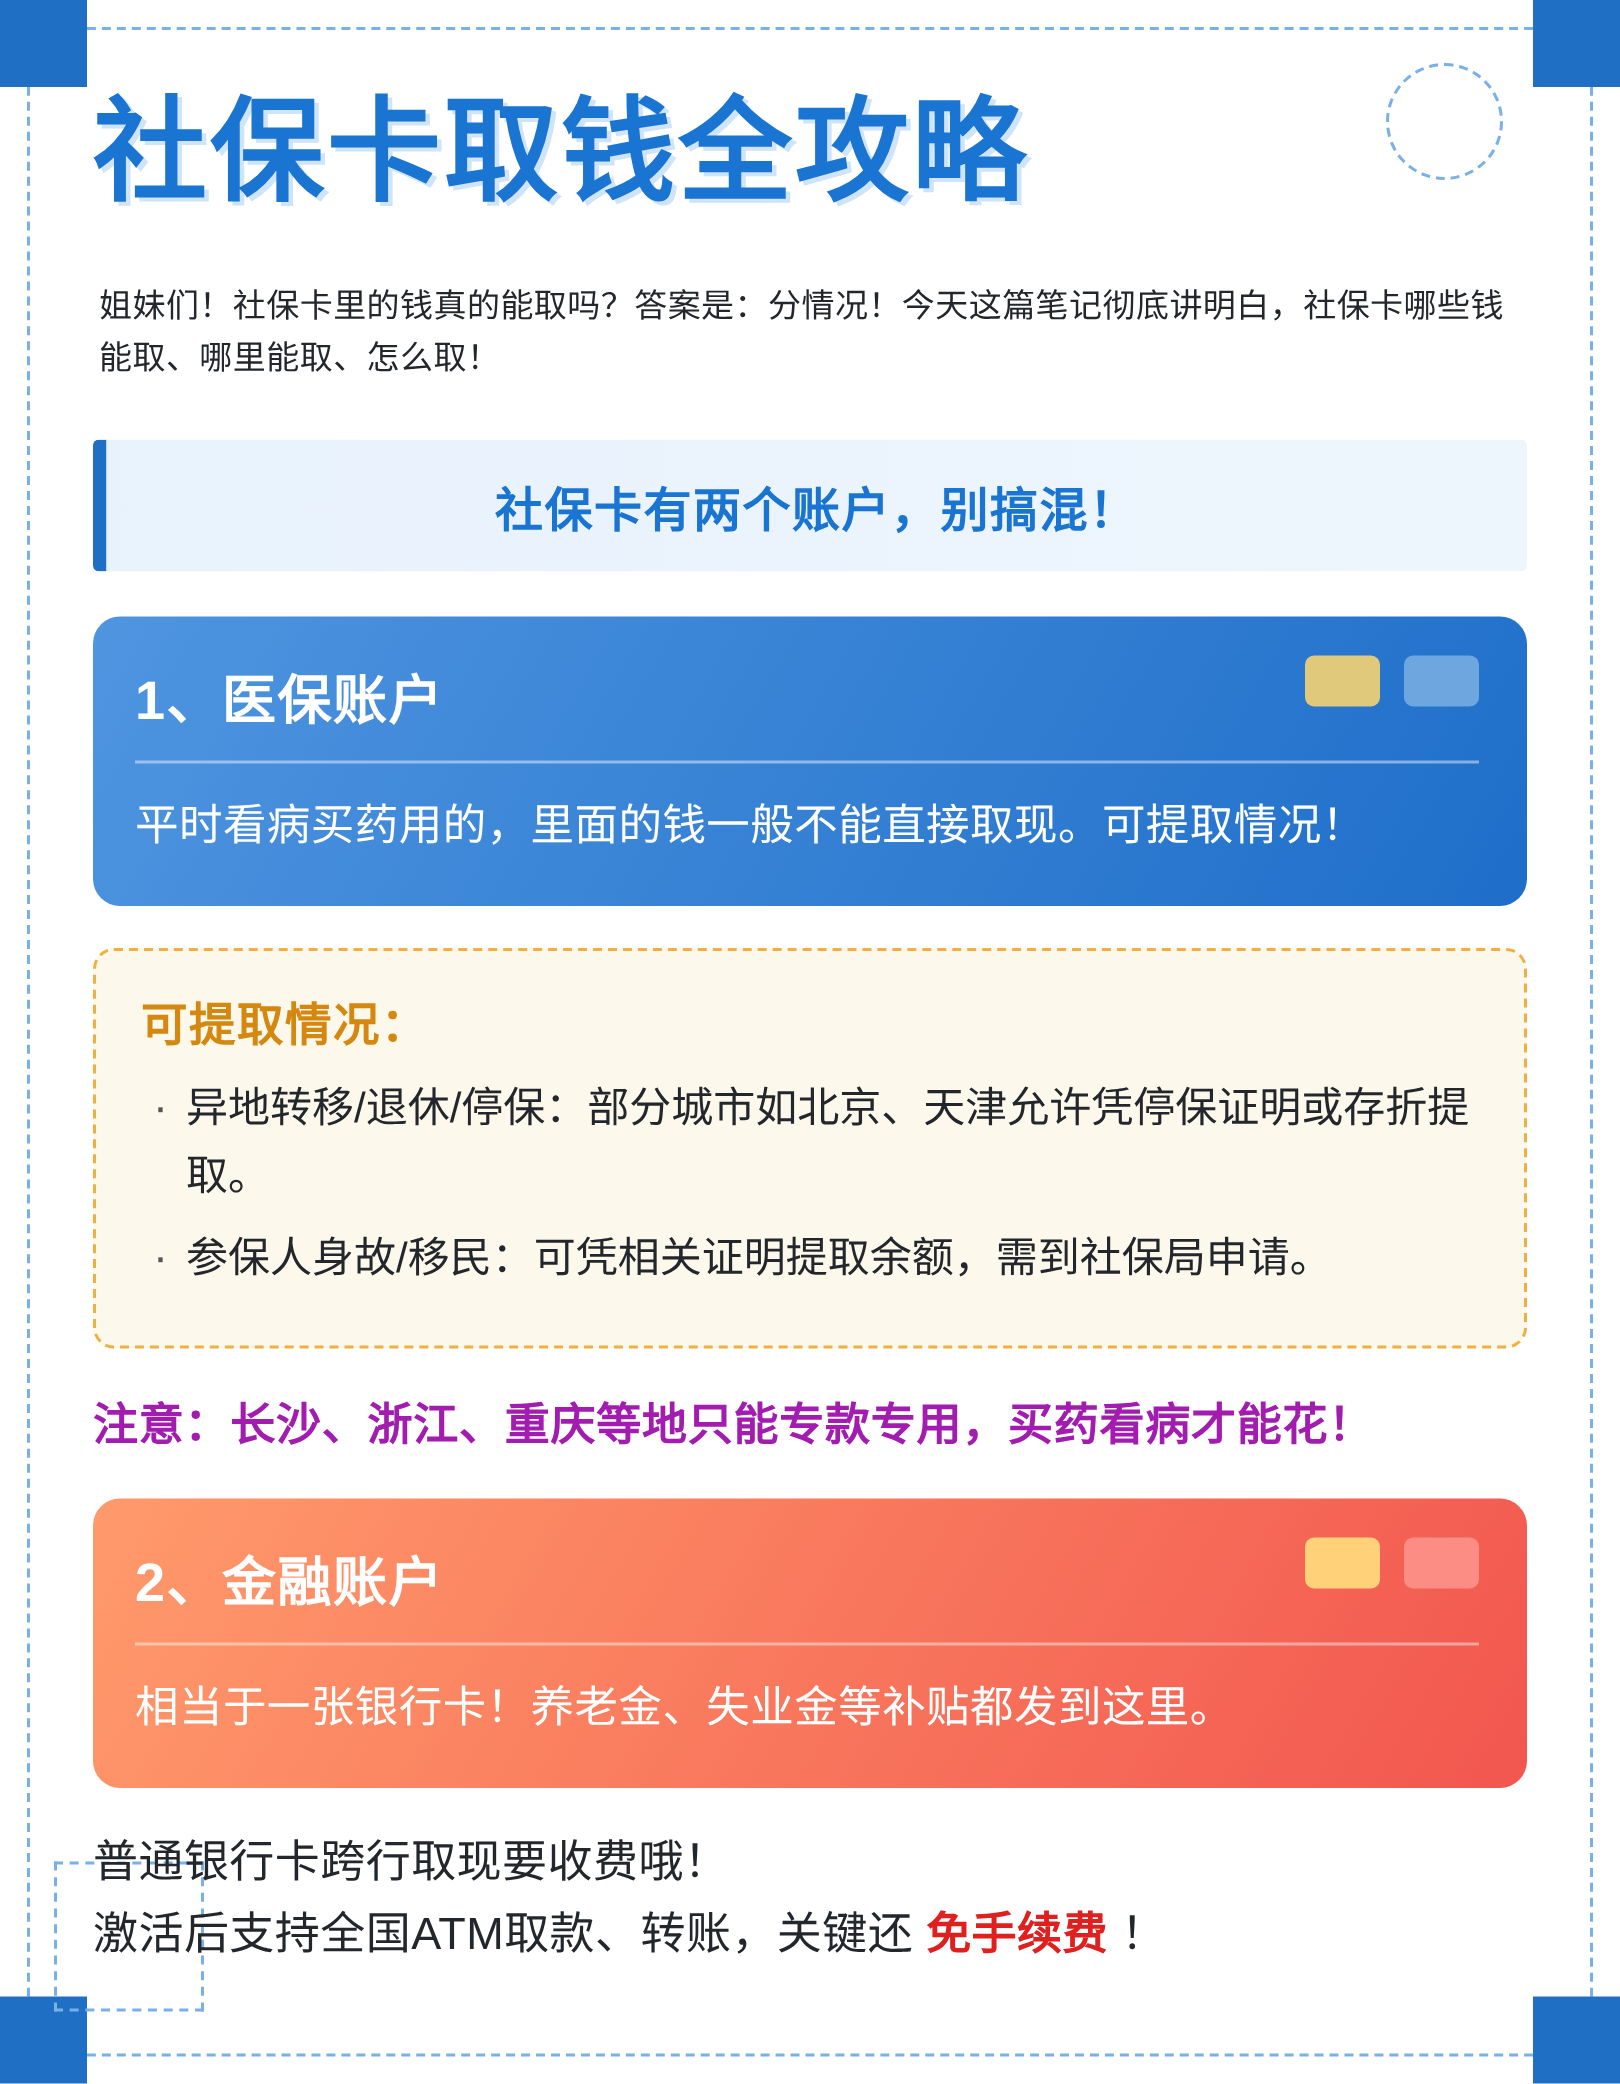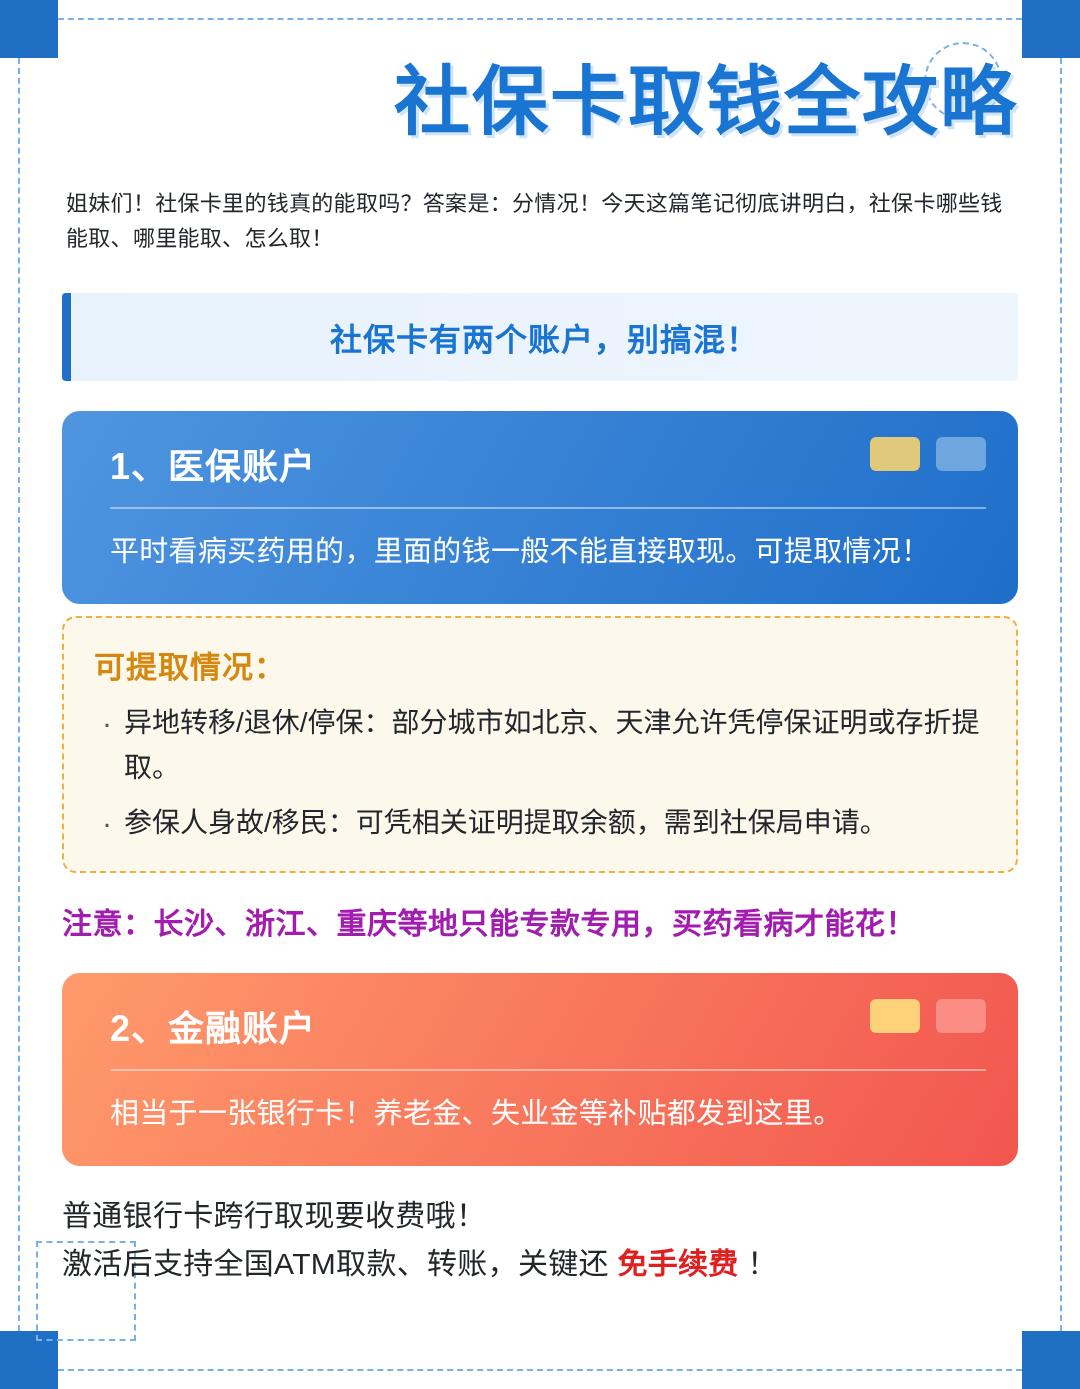--- a/index.html
+++ b/index.html
@@ -60,21 +60,21 @@
     position: absolute;
     left: 62px;
     top: 0;
     width: 956px;
     height: 100%;
     box-sizing: border-box;
   }
 
   .title {
     margin: 62px 0 0 0;
-    text-align: right;
+    text-align: left;
     font-size: 76px;
     line-height: 1.05;
     font-weight: bold;
     color: #1a74d2;
     letter-spacing: 2px;
     text-shadow: 3px 3px 0 #cfe4f8;
   }
 
   .intro {
     margin: 44px 4px 0 4px;
@@ -97,21 +97,21 @@
   .callout-text {
     font-size: 32px;
     font-weight: bold;
     color: #1a74d2;
     letter-spacing: 1px;
   }
 
   .card {
     margin-top: 30px;
     border-radius: 18px;
-    padding: 26px 32px 30px 48px;
+    padding: 26px 32px 30px 28px;
     position: relative;
     box-sizing: border-box;
     color: #ffffff;
   }
   .card-blue {
     background: linear-gradient(120deg, #4f95e0 0%, #1e6ec9 100%);
   }
   .card-red {
     background: linear-gradient(120deg, #ff9a6b 0%, #f2564f 100%);
   }
@@ -139,25 +139,25 @@
     width: 50px;
     height: 34px;
     border-radius: 6px;
   }
   .chip-gold { background: #e0c97a; }
   .chip-lightblue { background: #6ea6df; }
   .chip-gold2 { background: #ffd27a; }
   .chip-lightred { background: #fb8d84; }
 
   .note-box {
-    margin-top: 12px;
+    margin-top: 28px;
     background: #fdf8ec;
     border: 2px dashed #f0b040;
     border-radius: 14px;
-    padding: 24px 30px 26px 30px;
+    padding: 24px 30px 36px 30px;
     box-sizing: border-box;
   }
   .note-title {
     font-size: 31px;
     font-weight: bold;
     color: #d4880f;
     letter-spacing: 1px;
   }
   .note-list {
     margin: 14px 0 0 0;

